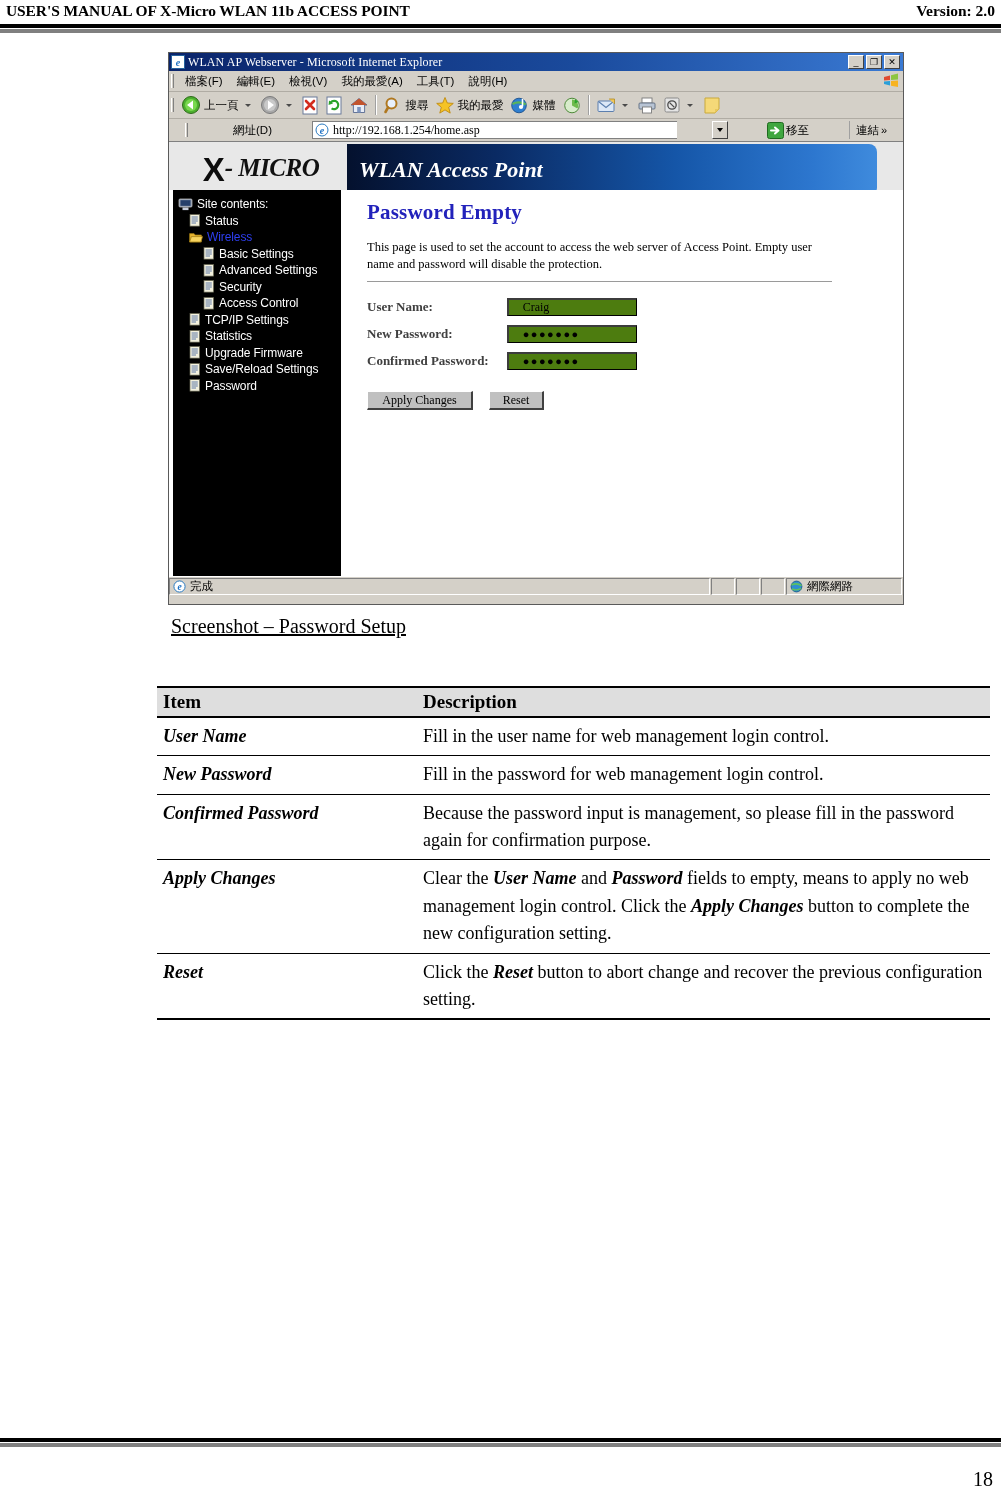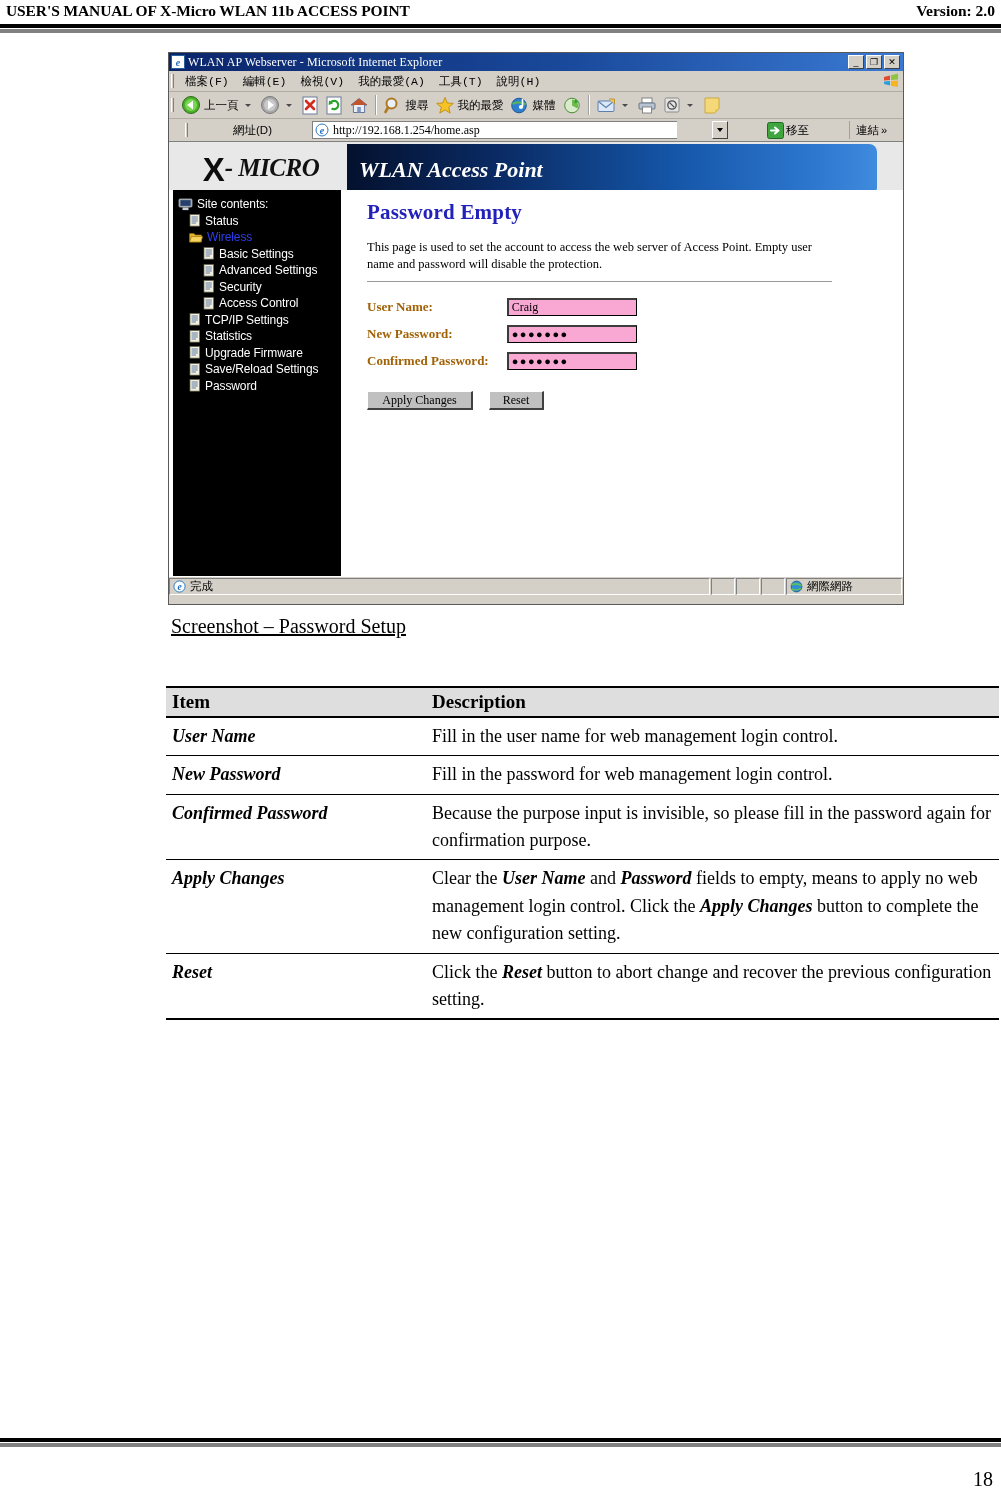--- a/index.html
+++ b/index.html
@@ -121,21 +121,21 @@
     position: relative;
   }
   .menu-grip {
     width: 3px; height: 14px;
     border-left: 1px solid #ffffff;
     border-right: 1px solid #808080;
     margin: 0 4px 0 2px;
     box-sizing: border-box;
   }
   .menu-item {
-    font-family: Liberation Mono, monospace;
+    font-family: Liberation Sans, sans-serif;
     font-size: 11.5px;
     color: #000;
     padding: 2px 7px;
     white-space: nowrap;
   }
   .menu-logo {
     position: absolute;
     right: 4px; top: 2px;
     width: 16px; height: 15px;
   }
@@ -380,35 +380,35 @@
     border-collapse: collapse;
   }
   .form-table td {
     padding: 0 0 9px 0;
     vertical-align: middle;
   }
   .field-label {
     font-family: "Liberation Serif", serif;
     font-weight: bold;
     font-size: 13px;
-    color: #a16207;
+    color: #404040;
     white-space: nowrap;
     padding-right: 18px !important;
   }
   .txtbox {
     width: 130px;
     height: 18px;
-    background: #f9a8d4;
+    background: #4d7c0f;
     border: 1px solid #000000;
     border-top: 2px solid #3c3c3c;
     border-left: 2px solid #3c3c3c;
     box-sizing: border-box;
     display: flex;
     align-items: center;
-    padding-left: 3px;
+    padding-left: 14px;
     font-family: "Liberation Serif", serif;
     font-size: 12px;
     color: #000;
   }
   .pwdots {
     font-family: "Liberation Sans", sans-serif;
     font-size: 11px;
     letter-spacing: 1.5px;
     color: #000;
     line-height: 1;
@@ -473,21 +473,21 @@
     font-family: "Liberation Serif", serif;
     font-size: 20px;
     color: #000;
     text-decoration: underline;
     white-space: nowrap;
   }
 
   
   .desc-table {
     position: absolute;
-    left: 166px;
+    left: 157px;
     top: 686px;
     width: 833px;
     border-collapse: collapse;
     table-layout: fixed;
   }
   .desc-table th, .desc-table td {
     vertical-align: top;
     padding: 5px 6px 5px 6px;
   }
   .desc-table thead th {
@@ -887,21 +887,21 @@
     <tr>
       <td class="item-cell">User Name</td>
       <td class="desc-cell">Fill in the user name for web management login control.</td>
     </tr>
     <tr>
       <td class="item-cell">New Password</td>
       <td class="desc-cell">Fill in the password for web management login control.</td>
     </tr>
     <tr>
       <td class="item-cell">Confirmed Password</td>
-      <td class="desc-cell">Because the purpose input is invisible, so please fill in the password again for confirmation purpose.</td>
+      <td class="desc-cell">Because the password input is management, so please fill in the password again for confirmation purpose.</td>
     </tr>
     <tr>
       <td class="item-cell">Apply Changes</td>
       <td class="desc-cell">Clear the <b>User Name</b> and <b>Password</b> fields to empty, means to apply no web management login control. Click the <b>Apply Changes</b> button to complete the new configuration setting.</td>
     </tr>
     <tr>
       <td class="item-cell">Reset</td>
       <td class="desc-cell">Click the <b>Reset</b> button to abort change and recover the previous configuration setting.</td>
     </tr>
   </tbody>

